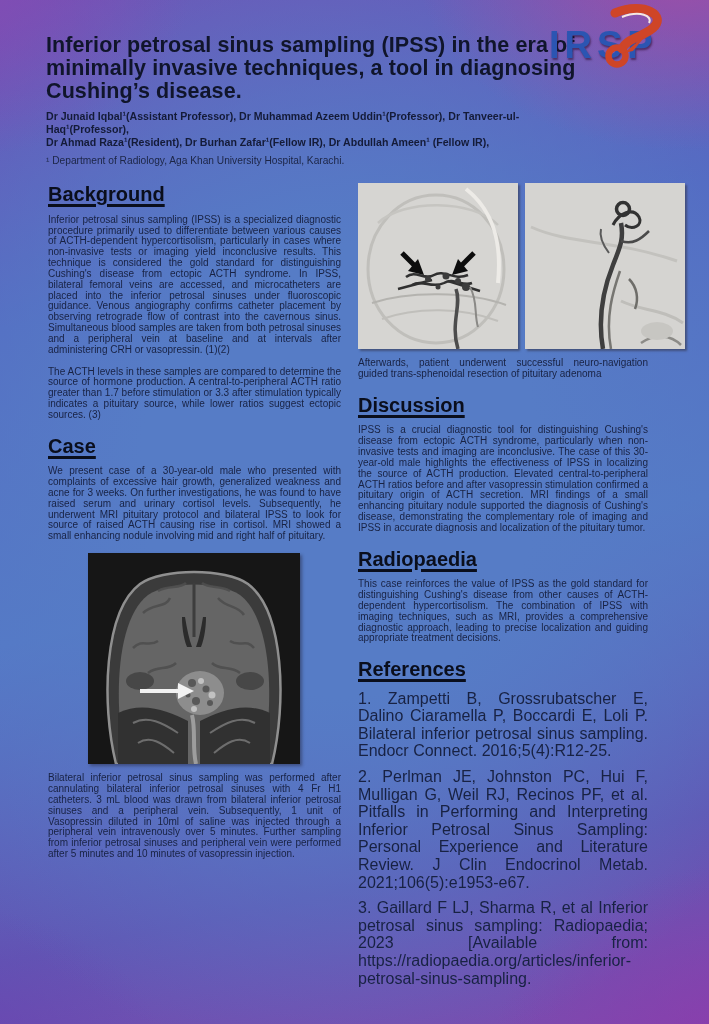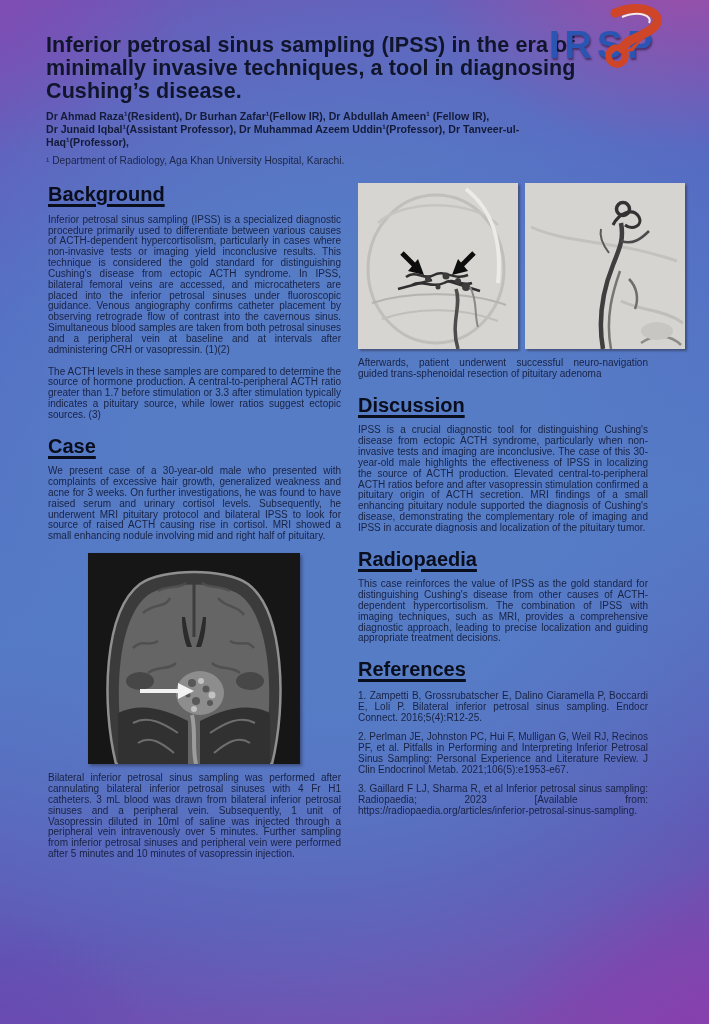--- a/index.html
+++ b/index.html
@@ -57,35 +57,35 @@
     box-shadow:2px 2px 3px rgba(30,30,50,.45);
     background:#181818;
   }
   .angio-row{display:flex;gap:7px;margin-bottom:9px;}
   .figure-angio{
     width:160px;height:166px;flex:none;
     box-shadow:2px 2px 2px rgba(50,50,70,.55);
     background:#d6d5d2;
   }
   .ref-p{
-    font-size:10px;line-height:1.1;color:#182243;
+    font-size:16px;line-height:1.1;color:#182243;
     text-align:justify;margin:0 0 8px 0;
     overflow-wrap:break-word;
   }
 </style>
 </head>
 <body>
 
 <div class="poster">
 
   <div class="header">
     <div class="title">Inferior petrosal sinus sampling (IPSS) in the era of minimally invasive techniques, a tool in diagnosing Cushing’s disease.</div>
     <div class="authors">
+      <div>Dr Junaid Iqbal¹(Assistant Professor), Dr Muhammad Azeem Uddin¹(Professor), Dr Tanveer-ul-Haq¹(Professor),</div>
       <div>Dr Ahmad Raza¹(Resident), Dr Burhan Zafar¹(Fellow IR), Dr Abdullah Ameen¹ (Fellow IR),</div>
-      <div>Dr Junaid Iqbal¹(Assistant Professor), Dr Muhammad Azeem Uddin¹(Professor), Dr Tanveer-ul-Haq¹(Professor),</div>
     </div>
     <div class="affiliation">¹ Department of Radiology, Aga Khan University Hospital, Karachi.</div>
   </div>
 
   <div class="logo">
     <span class="logo-text">IRSP</span>
     <svg class="logo-snake" width="158" height="64" viewBox="0 0 158 64">
       <g fill="none" stroke="#cf4527" stroke-linecap="round">
         <path d="M70,9 C100,-3 122,12 108,24 C96,34 82,34 77,45" stroke-width="9"></path>
         <circle cx="72" cy="52" r="8.5" stroke-width="6.5"></circle>

